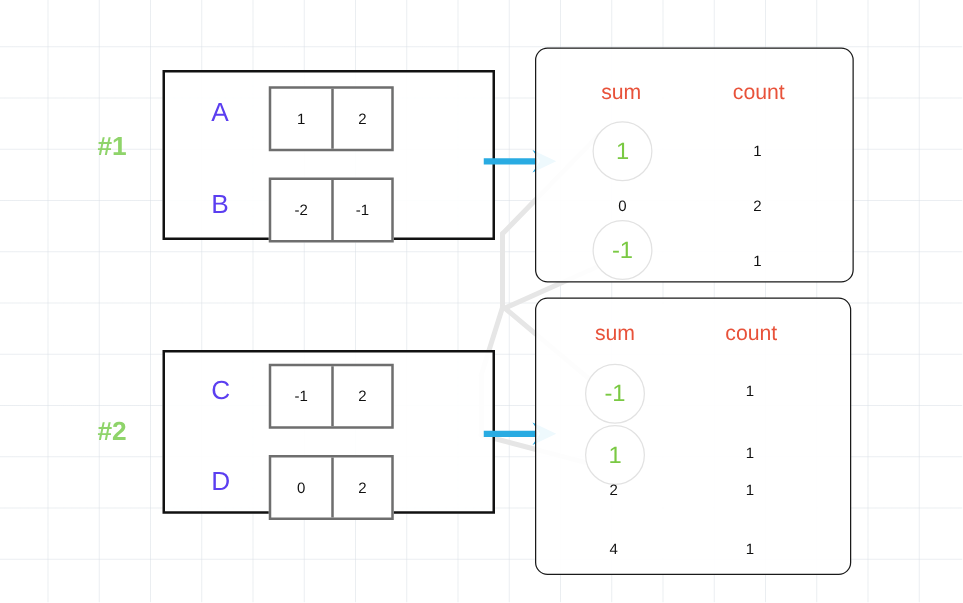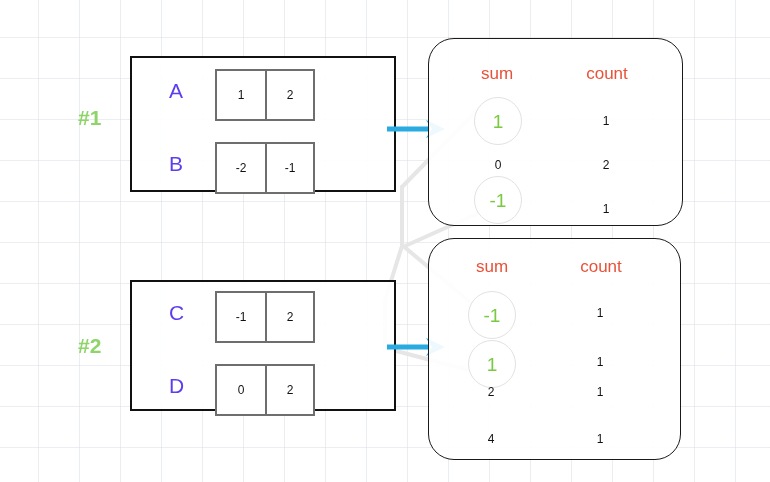--- a/index.html
+++ b/index.html
@@ -69,21 +69,21 @@
     font-size: 21px;
     font-weight: 700;
     line-height: 1;
   }
 
   
   .panel-round {
     position: absolute;
     box-sizing: border-box;
     border: 1.6px solid #1a1a1a;
-    border-radius: 26px;
+    border-radius: 10px;
     background: rgba(255,255,255,0.92);
   }
   .col-head {
     position: absolute;
     color: #e8523a;
     font-size: 17px;
     line-height: 1;
     transform: translateX(-50%);
   }
   .val {

